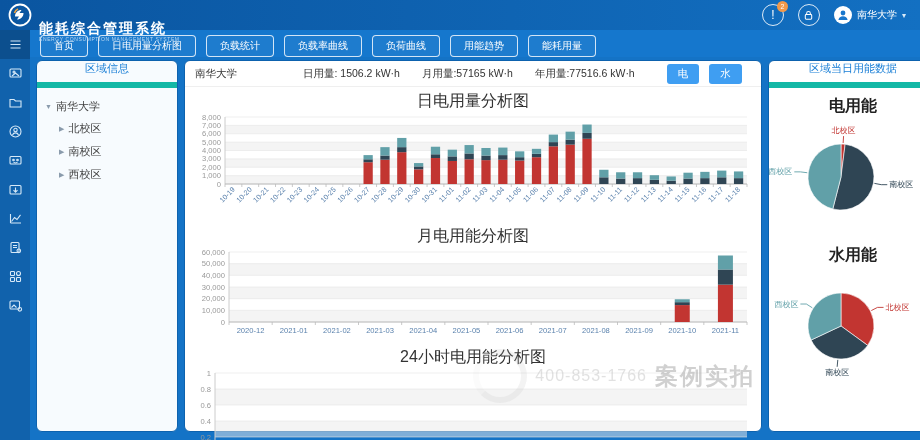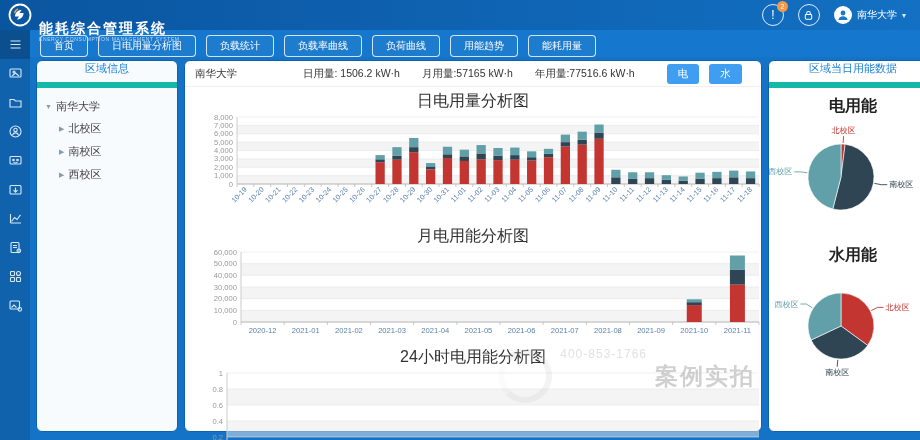--- a/index.html
+++ b/index.html
@@ -50,32 +50,32 @@
   .tree-child { display:flex; align-items:center; gap:4px; padding:4px 2px 4px 16px; cursor:pointer; }
   .caret { color:#8a9bac; font-size:7px; }
 
   
   .stats-row { display:flex; align-items:center; height:26px; padding:0 10px; border-bottom:1px solid #efefef; font-size:10.5px; color:#333; }
   .stat-region { margin-right:66px; }
   .stat-item { margin-right:22px; white-space:nowrap; }
   .energy-btn { background:#3f9ef2; color:#fff; border:none; border-radius:3px; font-size:10.5px;
     padding:3px 11px; margin-left:10px; cursor:pointer; }
   .chart-title { text-align:center; font-size:16px; color:#333; margin-top:4px; }
-  .chart-box { padding:0 12px; }
+  .chart-box { padding:0 0; }
 
   
   .pie-title { text-align:center; font-size:16px; font-weight:bold; color:#222; margin-top:8px; }
 
   
   .watermark { position:absolute; right:6px; bottom:26px; display:flex; align-items:center; gap:8px;
     pointer-events:none; z-index:3; }
   .wm-logo { width:54px; height:54px; border:6px solid rgba(190,190,190,.18); border-radius:50%;
     border-left-color:rgba(190,190,190,.05); }
-  .wm-mid { display:flex; flex-direction:column; justify-content:flex-start; height:58px;
-    color:rgba(200,200,200,.55); font-size:12px; letter-spacing:1px; }
+  .wm-mid { display:flex; flex-direction:column; justify-content:center; height:58px;
+    color:rgba(200,200,200,.55); font-size:16px; letter-spacing:1px; }
   .wm-chars { display:flex; flex-direction:row; line-height:1.15; font-size:23px; font-weight:bold;
     color:rgba(170,170,170,.55); letter-spacing:2px; }
 </style>
 </head>
 <body>
 
 <div class="app-header">
   <div class="logo-wrap">
     <svg class="logo-badge" viewBox="0 0 24 24">
       <circle cx="12" cy="12" r="10.5" fill="none" stroke="#fff" stroke-width="1.8"></circle>

